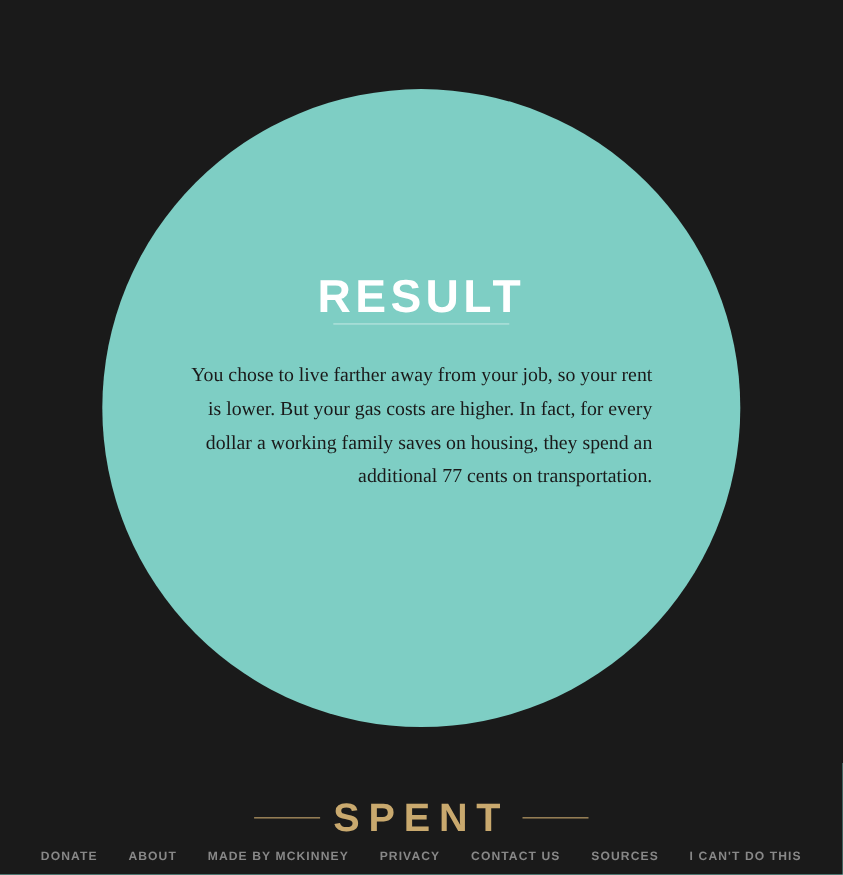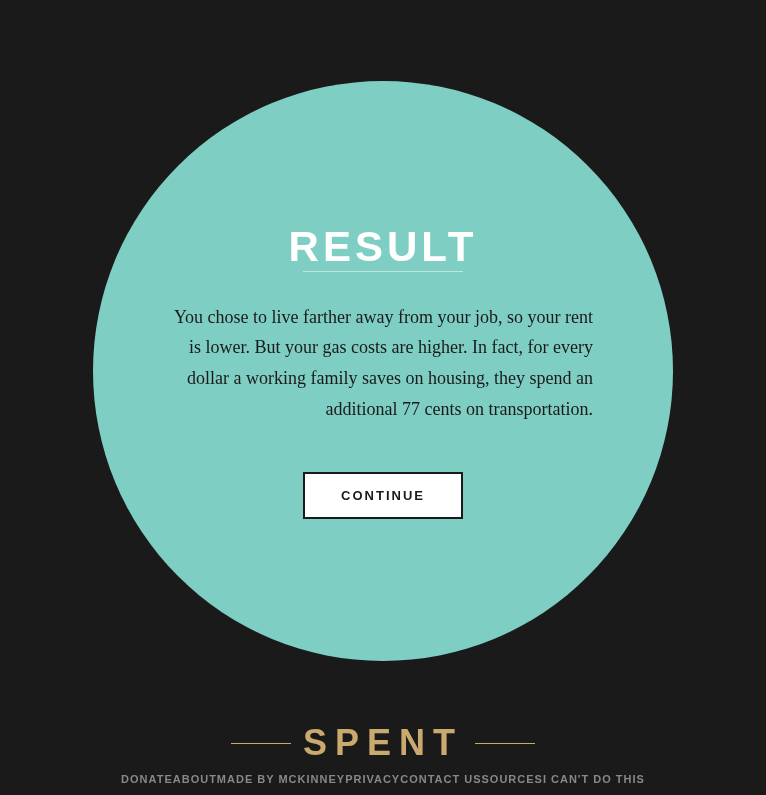--- a/index.html
+++ b/index.html
@@ -111,20 +111,21 @@
     .spent-logo::after {
       content: '';
       display: inline-block;
       width: 60px;
       height: 1px;
       background-color: #c9a96e;
     }
 
     .footer-nav {
       display: flex;
+      gap: 28px;
       align-items: center;
     }
 
     .footer-nav a {
       color: #888888;
       font-size: 11px;
       font-weight: bold;
       letter-spacing: 1px;
       text-transform: uppercase;
       text-decoration: none;
@@ -132,21 +133,20 @@
     }
   </style>
 </head>
 <body>
 
 <div class="main-content">
   <div class="circle">
     <h1 class="result-title">RESULT</h1>
     <div class="divider"></div>
     <p class="result-text">You chose to live farther away from your job, so your rent is lower. But your gas costs are higher. In fact, for every dollar a working family saves on housing, they spend an additional 77 cents on transportation.</p>
-    <button class="continue-button">CONTINUE</button>
   </div>
 </div>
 
 <div class="footer">
   <div class="spent-logo">
     <span>SPENT</span>
   </div>
   <nav class="footer-nav">
     <a href="#">DONATE</a>
     <a href="#">ABOUT</a>

